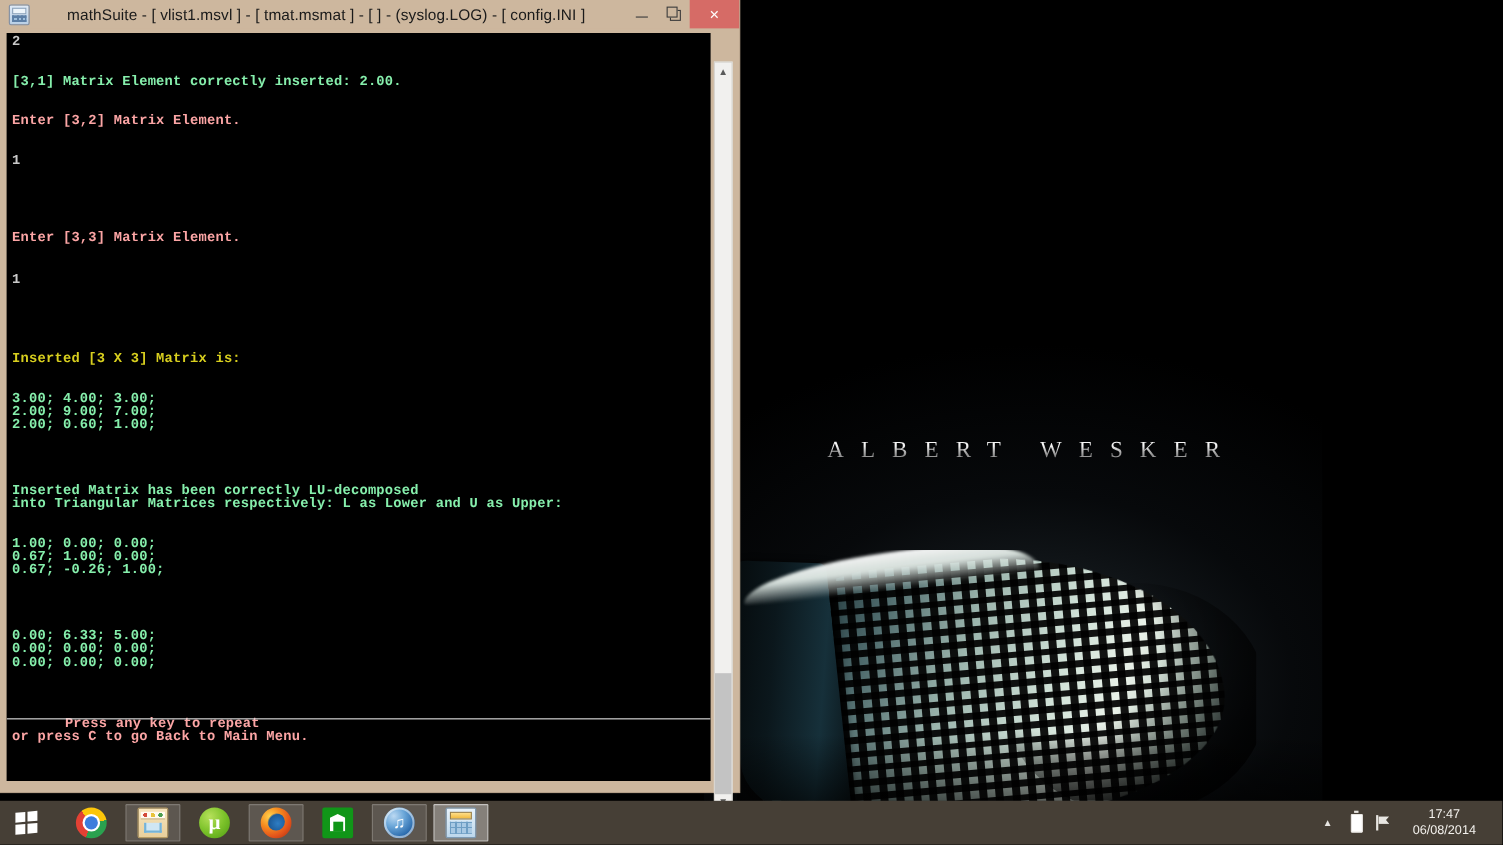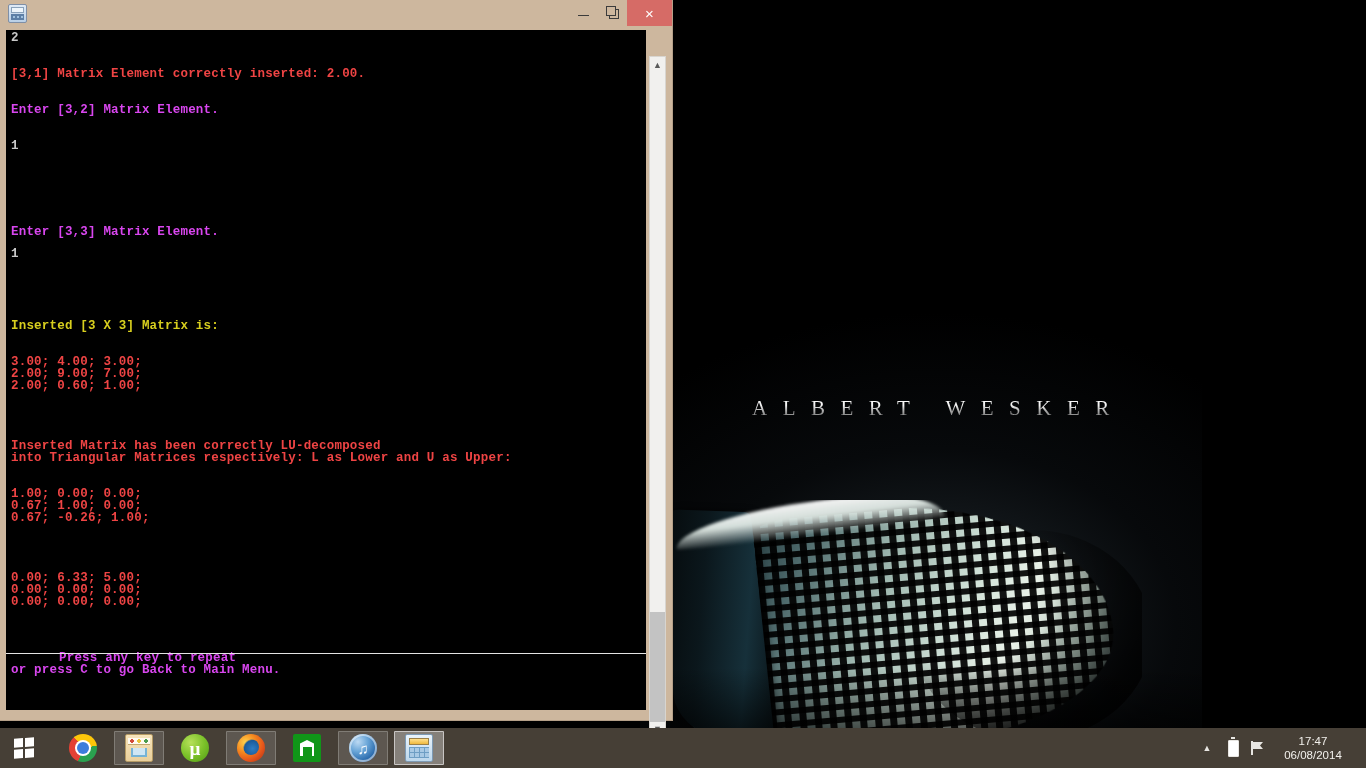--- a/index.html
+++ b/index.html
@@ -222,22 +222,22 @@
     font-size: 12.5px;
     line-height: 12px;
     font-weight: 700;
     letter-spacing: 0.2px;
   }
   .line {
     position: absolute;
     left: 5px;
     white-space: pre;
   }
-  .c-green   { color: #ef4444; }
-  .c-cyan    { color: #d946ef; }
+  .c-green   { color: #86efac; }
+  .c-cyan    { color: #fca5a5; }
   .c-yellow  { color: #d8cf1e; }
   .c-white   { color: #c9c9c9; }
   #console-rule {
     position: absolute;
     left: 0;
     top: 623px;
     width: 640px;
     height: 1px;
     background: #e4e4e4;
   }
@@ -529,36 +529,37 @@
     </div>
     <div class="wp-fade-bottom"></div>
 
     <div id="wallpaper-title">ALBERT WESKER</div>
   </div>
 
   <div id="console-window">
 
     <div id="titlebar">
       <div id="titlebar-icon"></div>
+      <div id="window-title">mathSuite - [ vlist1.msvl ] - [ tmat.msmat ] - [  ] - (syslog.LOG) - [ config.INI ]</div>
 
       <div id="titlebar-buttons">
         <div class="tb-btn min-btn"></div>
         <div class="tb-btn max-btn"></div>
         <div class="tb-btn close-btn">×</div>
       </div>
     </div>
 
     <div id="console-body">
       <div id="console-canvas">
 
         <div class="line c-white" style="top: 2px;">2</div>
           <div class="line c-green" style="top: 38px;">[3,1] Matrix Element correctly inserted: 2.00.</div>
           <div class="line c-cyan" style="top: 74px;">Enter [3,2] Matrix Element.</div>
           <div class="line c-white" style="top: 110px;">1</div>
-          <div class="line c-cyan" style="top: 196px; text-align: center;">Enter [3,3] Matrix Element.</div>
+          <div class="line c-cyan" style="top: 180px; text-align: center;">Enter [3,3] Matrix Element.</div>
           <div class="line c-white" style="top: 218px;">1</div>
           <div class="line c-yellow" style="top: 290px;">Inserted [3 X 3] Matrix is:</div>
           <div class="line c-green" style="top: 326px;">3.00; 4.00; 3.00;</div>
           <div class="line c-green" style="top: 338px;">2.00; 9.00; 7.00;</div>
           <div class="line c-green" style="top: 350px;">2.00; 0.60; 1.00;</div>
           <div class="line c-green" style="top: 410px;">Inserted Matrix has been correctly LU-decomposed</div>
           <div class="line c-green" style="top: 422px;">into Triangular Matrices respectively: L as Lower and U as Upper:</div>
           <div class="line c-green" style="top: 458px;">1.00; 0.00; 0.00;</div>
           <div class="line c-green" style="top: 470px;">0.67; 1.00; 0.00;</div>
           <div class="line c-green" style="top: 482px;">0.67; -0.26; 1.00;</div>

